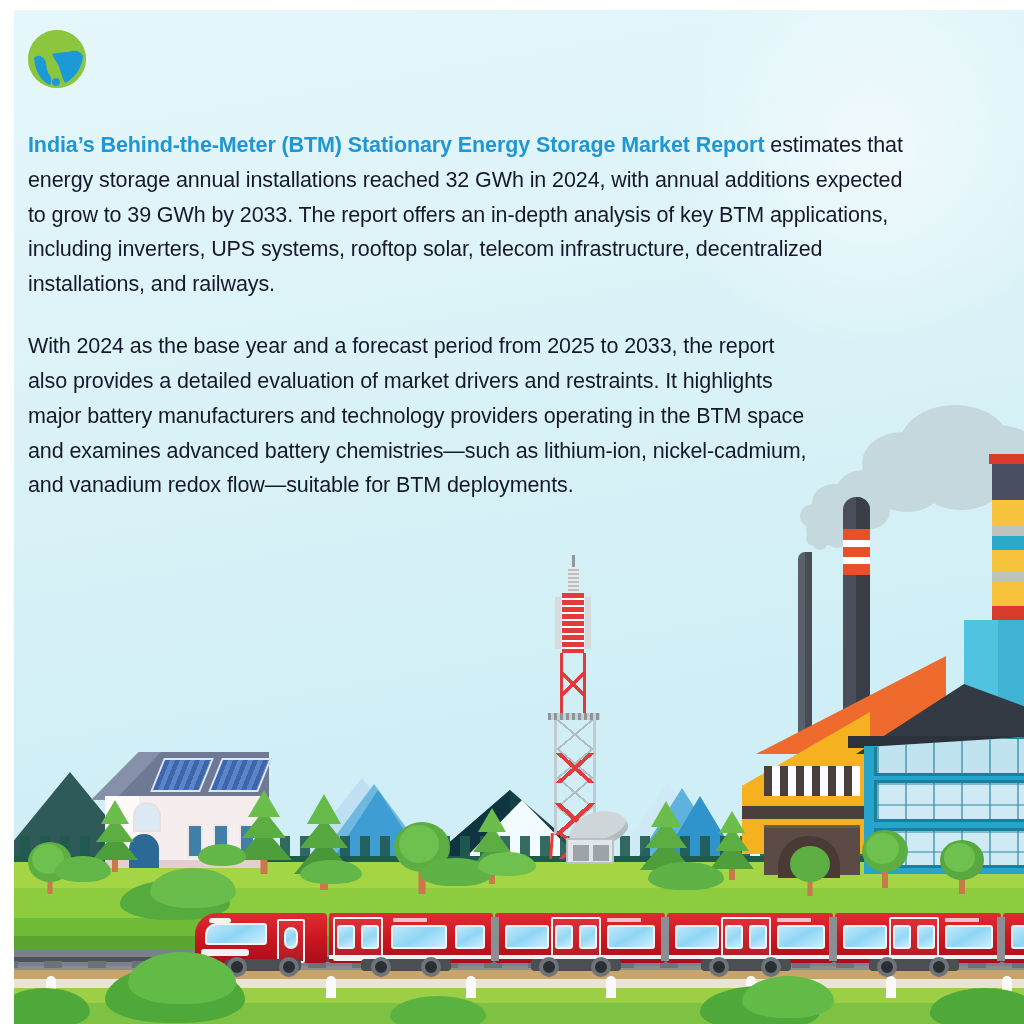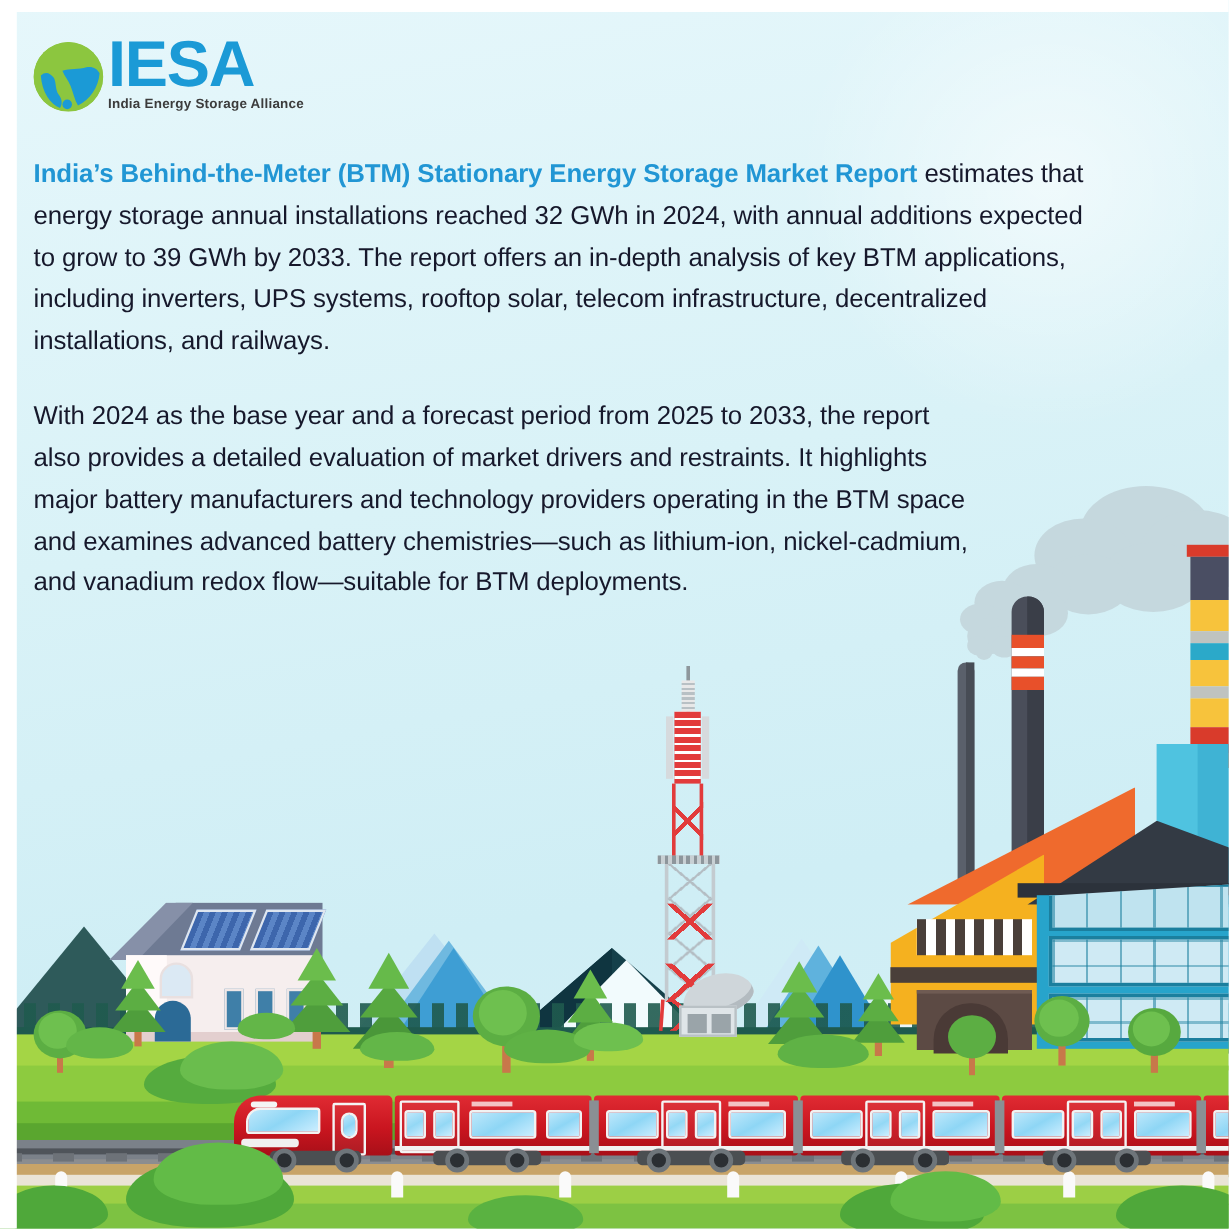--- a/index.html
+++ b/index.html
@@ -478,24 +478,20 @@
 
     <div class="logo-wrap">
       <div class="globe">
         <svg viewBox="0 0 58 58" width="58" height="58" aria-hidden="true">
           <circle cx="29" cy="29" r="29" fill="#8cc63f"></circle>
           <path d="M6 28 C10 24 14 26 17 30 C19 34 18 40 21 44 C24 48 24 52 22 55 C14 52 7 42 6 28 Z" fill="#1b9ad6"></path>
           <path d="M24 24 C30 22 38 23 44 21 C49 20 53 22 55 26 C54 38 47 48 37 53 C34 48 33 42 31 37 C29 32 26 29 24 24 Z" fill="#1b9ad6"></path>
           <circle cx="28" cy="52" r="4" fill="#1b9ad6"></circle>
         </svg>
       </div>
-      <div class="logo-text">
-        <div class="logo-main">IESA</div>
-        <div class="logo-sub">India Energy Storage Alliance</div>
-      </div>
     </div>
 
     <div class="copy">
       <p class="para p1"><span class="hl">India’s Behind-the-Meter (BTM) Stationary Energy Storage Market Report</span><span> estimates that energy storage annual installations reached 32 GWh in 2024, with annual additions expected to grow to 39 GWh by 2033. The report offers an in-depth analysis of key BTM applications, including inverters, UPS systems, rooftop solar, telecom infrastructure, decentralized installations, and railways.</span></p>
       <p class="para p2">With 2024 as the base year and a forecast period from 2025 to 2033, the report also provides a detailed evaluation of market drivers and restraints. It highlights major battery manufacturers and technology providers operating in the BTM space and examines advanced battery chemistries—such as lithium-ion, nickel-cadmium, and vanadium redox flow—suitable for BTM deployments.</p>
     </div>
   </div>
 </div>
 
 </body></html>

